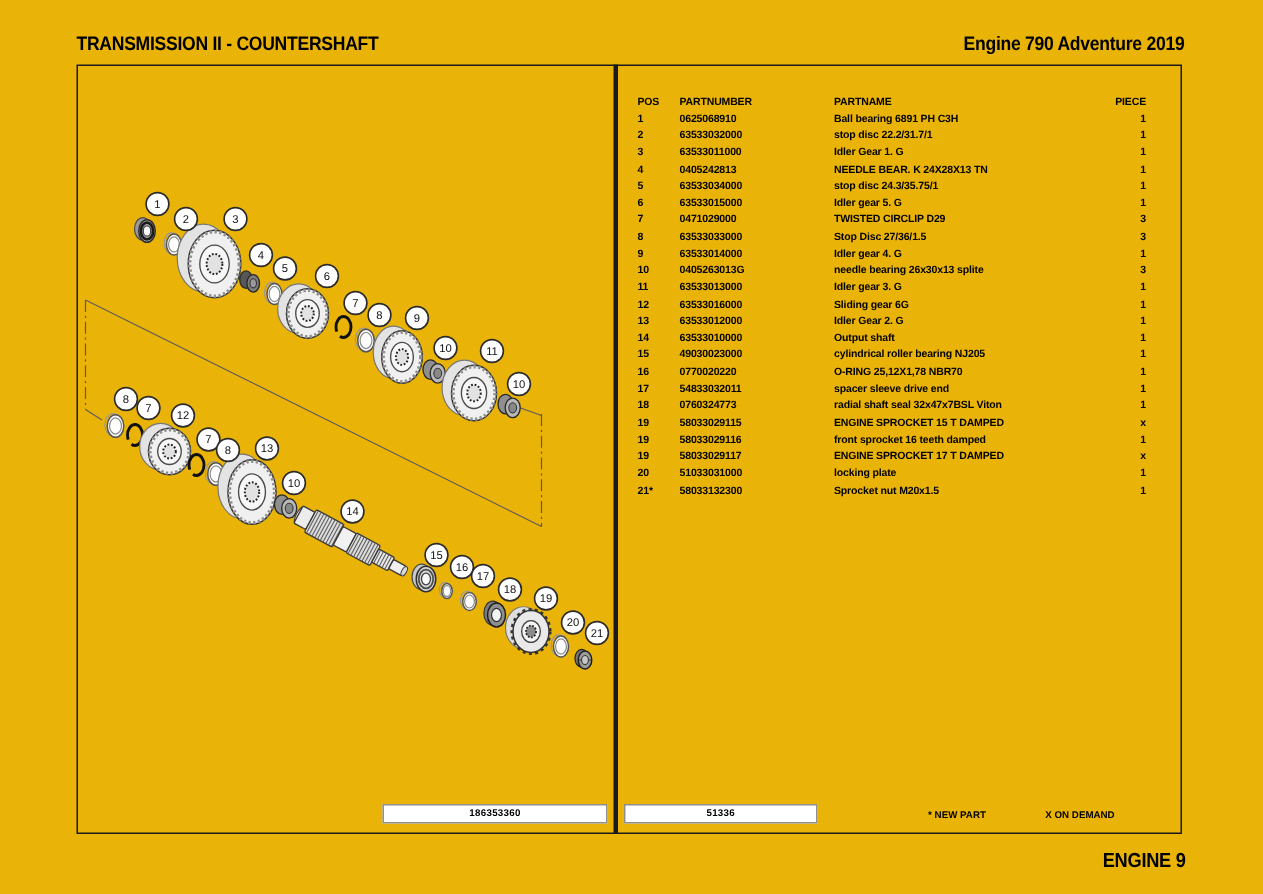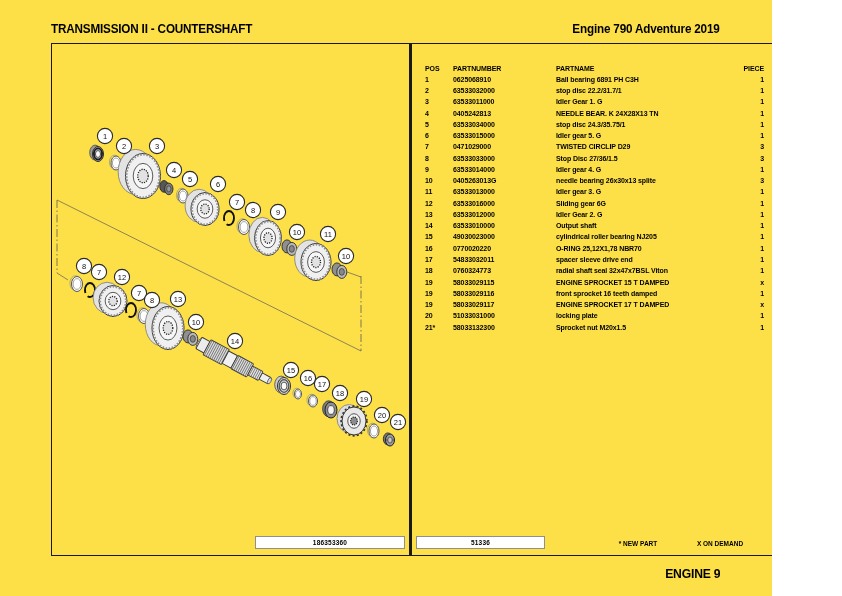--- a/index.html
+++ b/index.html
@@ -1,16 +1,16 @@
 <!DOCTYPE html>
 <html><head>
 <meta charset="utf-8">
 <style>
   html,body{margin:0;padding:0;background:#fff;}
-  #page{position:relative;width:772px;height:596px;background:#fde047;overflow:hidden;
+  #page{position:relative;width:842px;height:596px;background:#eab308;overflow:hidden;
         font-family:"Liberation Sans",sans-serif;color:#000;}
   .hdr{position:absolute;top:21px;font-size:13px;font-weight:700;white-space:nowrap;
        letter-spacing:-0.2px;}
   .hdr-left{left:51px;transform:scaleX(0.9);transform-origin:0 50%;}
   .hdr-right{right:52px;transform:scaleX(0.9);transform-origin:100% 50%;}
   #frame{position:absolute;left:51px;top:43px;width:737px;height:513px;
          border:1.7px solid #1a1a1a;box-sizing:border-box;}
   #divider{position:absolute;left:409px;top:43px;width:3px;height:513px;background:#1a1a1a;}
   #diagram{position:absolute;left:51px;top:43px;width:358px;height:513px;}
   svg text{font-family:"Liberation Sans",sans-serif;}

